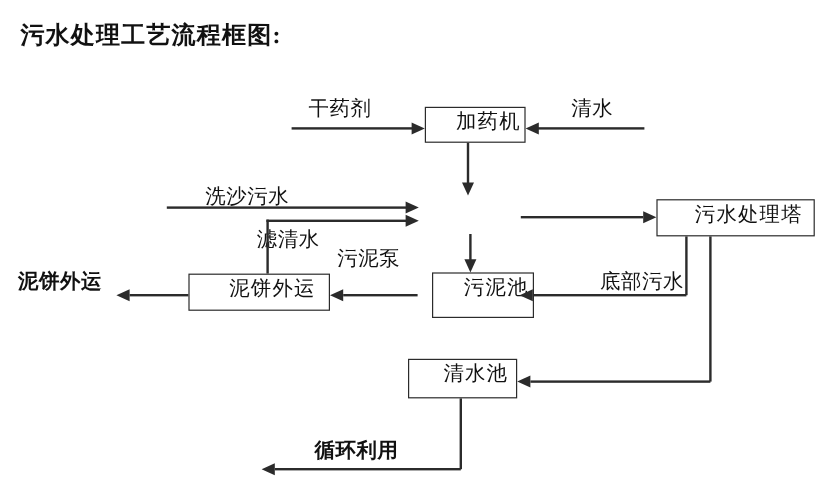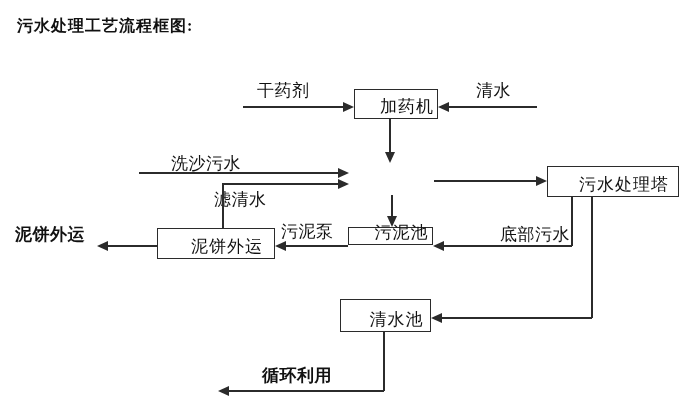--- a/index.html
+++ b/index.html
@@ -8,28 +8,28 @@
     --bg-color:#ffffff;
   }
   html,body{margin:0;padding:0;background:var(--bg-color);}
   .stage{
     position:relative;width:700px;height:420px;background:var(--bg-color);
     font-family:"Liberation Serif","DejaVu Serif",serif;
     overflow:hidden;
   }
   .diagram-title{
     position:absolute;left:17px;top:16px;
-    font-size:16px;font-weight:bold;letter-spacing:1px;
+    font-size:20px;font-weight:bold;letter-spacing:1px;
     color:var(--text-color);white-space:nowrap;
   }
   .node{
     position:absolute;box-sizing:border-box;
     background:var(--bg-color);
     border:1.5px solid var(--line-color);
-    display:flex;align-items:flex-end;justify-content:center;
+    display:flex;align-items:flex-start;justify-content:center;
     font-size:17px;color:var(--text-color);
     white-space:nowrap;letter-spacing:1px;padding-left:22px;
   }
   .flow-label{
     position:absolute;font-size:17px;color:var(--text-color);
     white-space:nowrap;letter-spacing:0.5px;
   }
   .seg{position:absolute;background:var(--line-color);}
   .arrow{position:absolute;width:0;height:0;}
   .arrow-right{border-top:5px solid transparent;border-bottom:5px solid transparent;border-left:11px solid var(--line-color);}
@@ -40,34 +40,34 @@
 <body>
 
 <div class="stage" id="diagram-stage">
   <div class="diagram-title">污水处理工艺流程框图:</div>
 <div class="node" style="left: 354px; top: 89px; width: 84px; height: 30px;">
       <span>加药机</span>
     </div>
     <div class="node" style="left: 547px; top: 166px; width: 132px; height: 31px;">
       <span>污水处理塔</span>
     </div>
-    <div class="node" style="left: 348px; top: 227px; width: 85px; height: 18px;">
+    <div class="node" style="left: 360px; top: 227px; width: 85px; height: 38px;">
       <span>污泥池</span>
     </div>
     <div class="node" style="left: 157px; top: 228px; width: 118px; height: 31px;">
       <span>泥饼外运</span>
     </div>
     <div class="node" style="left: 340px; top: 299px; width: 91px; height: 33px;">
       <span>清水池</span>
     </div>
     <div class="flow-label" style="left: 257px; top: 79px;">干药剂</div>
     <div class="flow-label" style="left: 476px; top: 79px;">清水</div>
     <div class="flow-label" style="left: 171px; top: 152px;">洗沙污水</div>
     <div class="flow-label" style="left: 214px; top: 188px;">滤清水</div>
-    <div class="flow-label" style="left: 281px; top: 220px;">污泥泵</div>
+    <div class="flow-label" style="left: 281px; top: 204px;">污泥泵</div>
     <div class="flow-label" style="left: 500px; top: 223px; text-align: center;">底部污水</div>
     <div class="flow-label" style="left: 15px; top: 223px; font-weight: bold;">泥饼外运</div>
     <div class="flow-label" style="left: 262px; top: 364px; font-weight: bold;">循环利用</div>
     <div class="seg" style="left: 243px; top: 106px; width: 101px; height: 1.5px;"></div>
     <div class="arrow arrow-right" style="left: 343px; top: 102px;"></div>
     <div class="seg" style="left: 448px; top: 106px; width: 89px; height: 1.5px;"></div>
     <div class="arrow arrow-left" style="left: 438px; top: 102px;"></div>
     <div class="seg" style="left: 389px; top: 119px; width: 1.5px; height: 34px;"></div>
     <div class="arrow arrow-down" style="left: 385px; top: 152px;"></div>
     <div class="seg" style="left: 139px; top: 172px; width: 200px; height: 1.5px;"></div>

